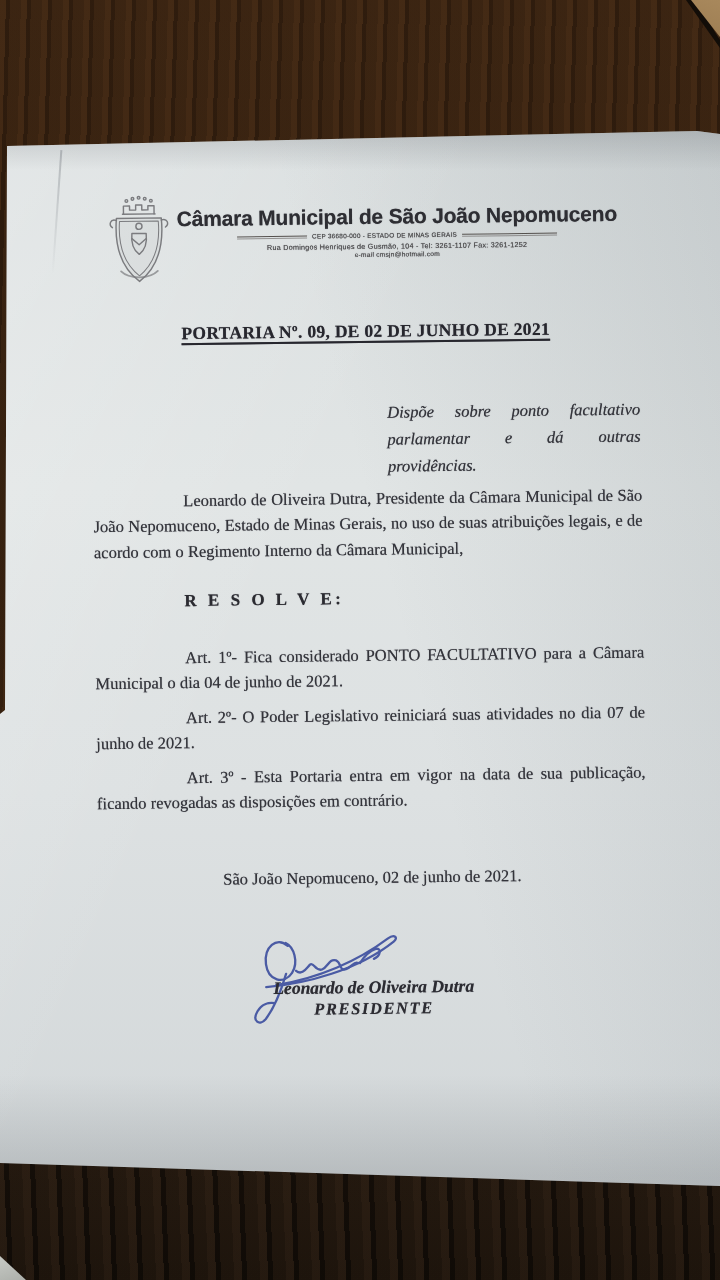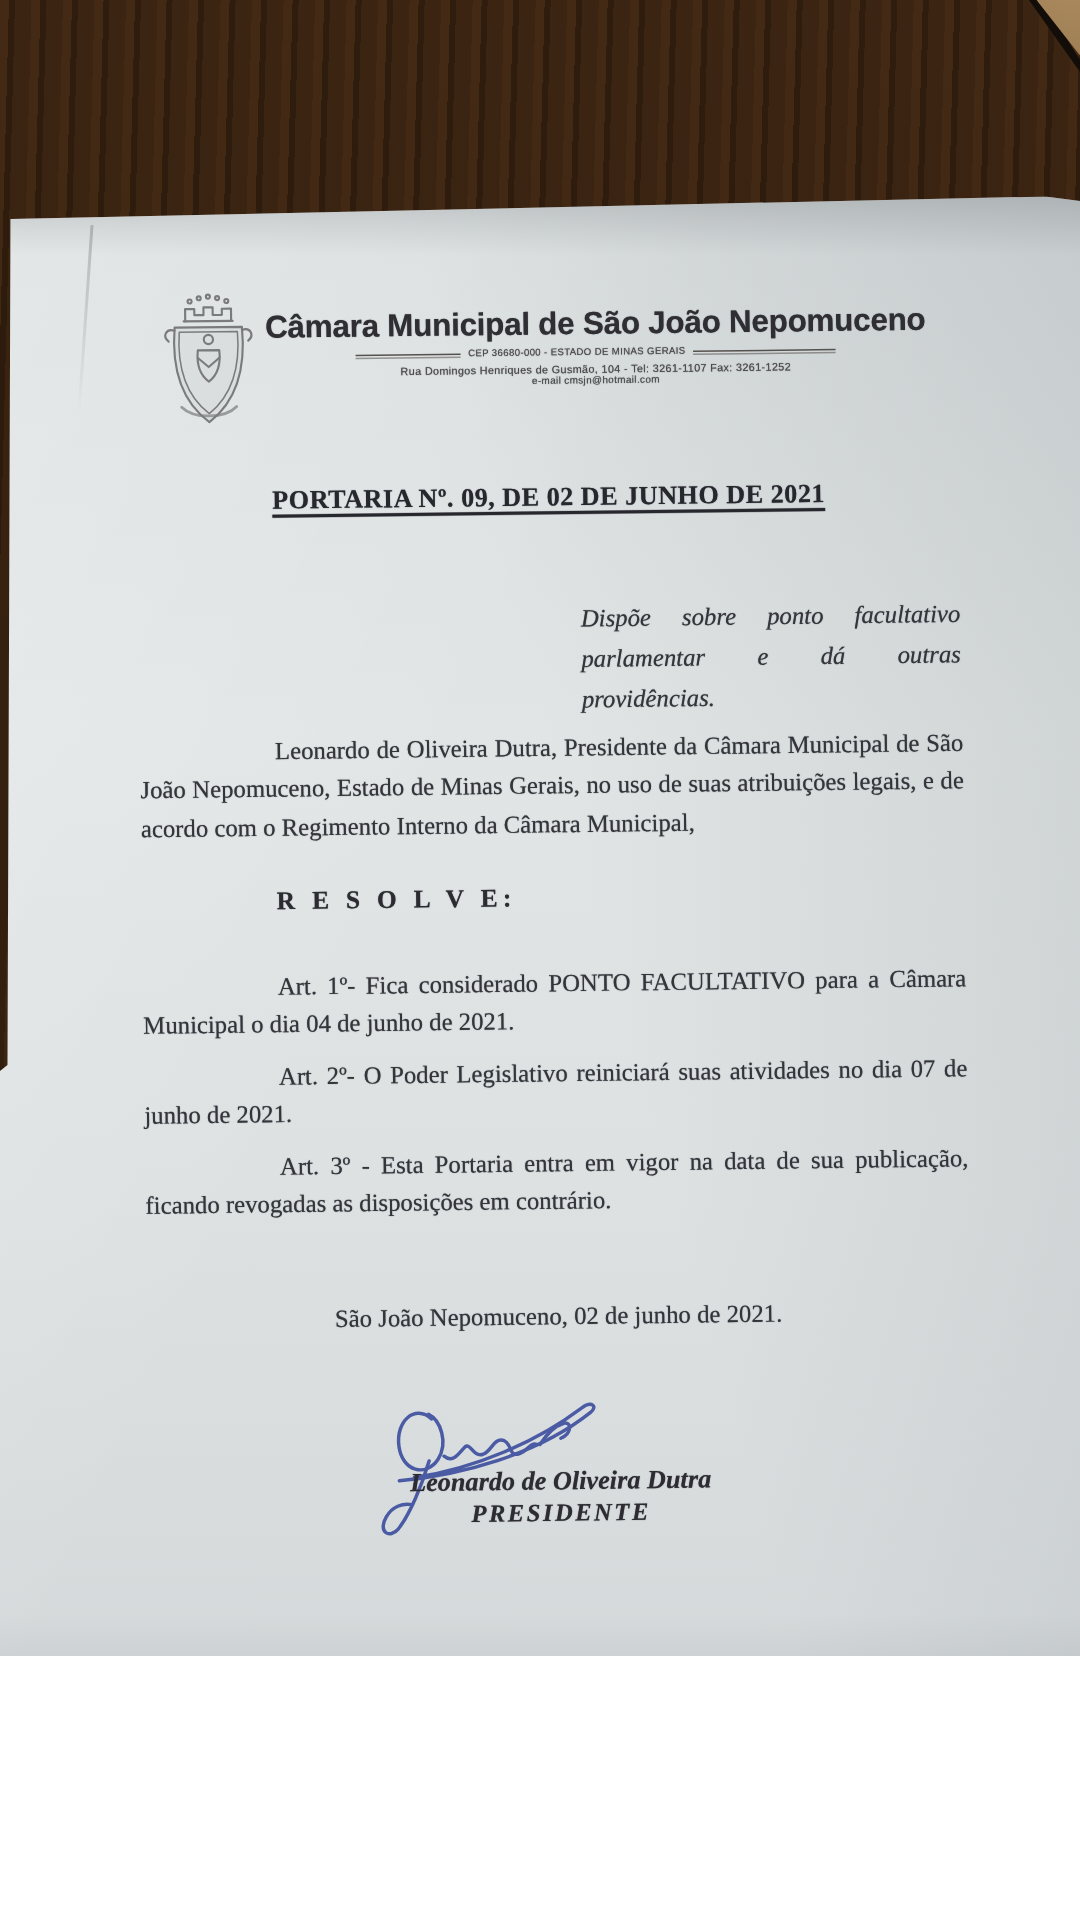--- a/index.html
+++ b/index.html
@@ -1,16 +1,16 @@
 <!DOCTYPE html>
 <html><head>
 <meta charset="utf-8">
 <style>
   html,body{margin:0;padding:0;}
-  #stage{position:relative;width:720px;height:1104px;overflow:hidden;
+  #stage{position:relative;width:720px;height:1280px;overflow:hidden;
     background:#35200f;
     background-image:
       repeating-linear-gradient(91.5deg, rgba(92,57,28,.28) 0 6px, rgba(22,11,4,.30) 6px 10px, rgba(66,40,19,.16) 10px 21px),
       linear-gradient(180deg,#3a2412 0%,#321e0e 55%,#2a1a0c 100%);
     font-family:"Liberation Serif", serif;}
   .wood-bottom{position:absolute;left:0;top:1080px;width:720px;height:200px;
     background:#1e150d;
     background-image:
       repeating-linear-gradient(88deg, rgba(84,60,40,.20) 0 8px, rgba(0,0,0,.38) 8px 13px, rgba(60,44,28,.12) 13px 26px),
       linear-gradient(180deg,#261a10 0%,#19110a 100%);}

